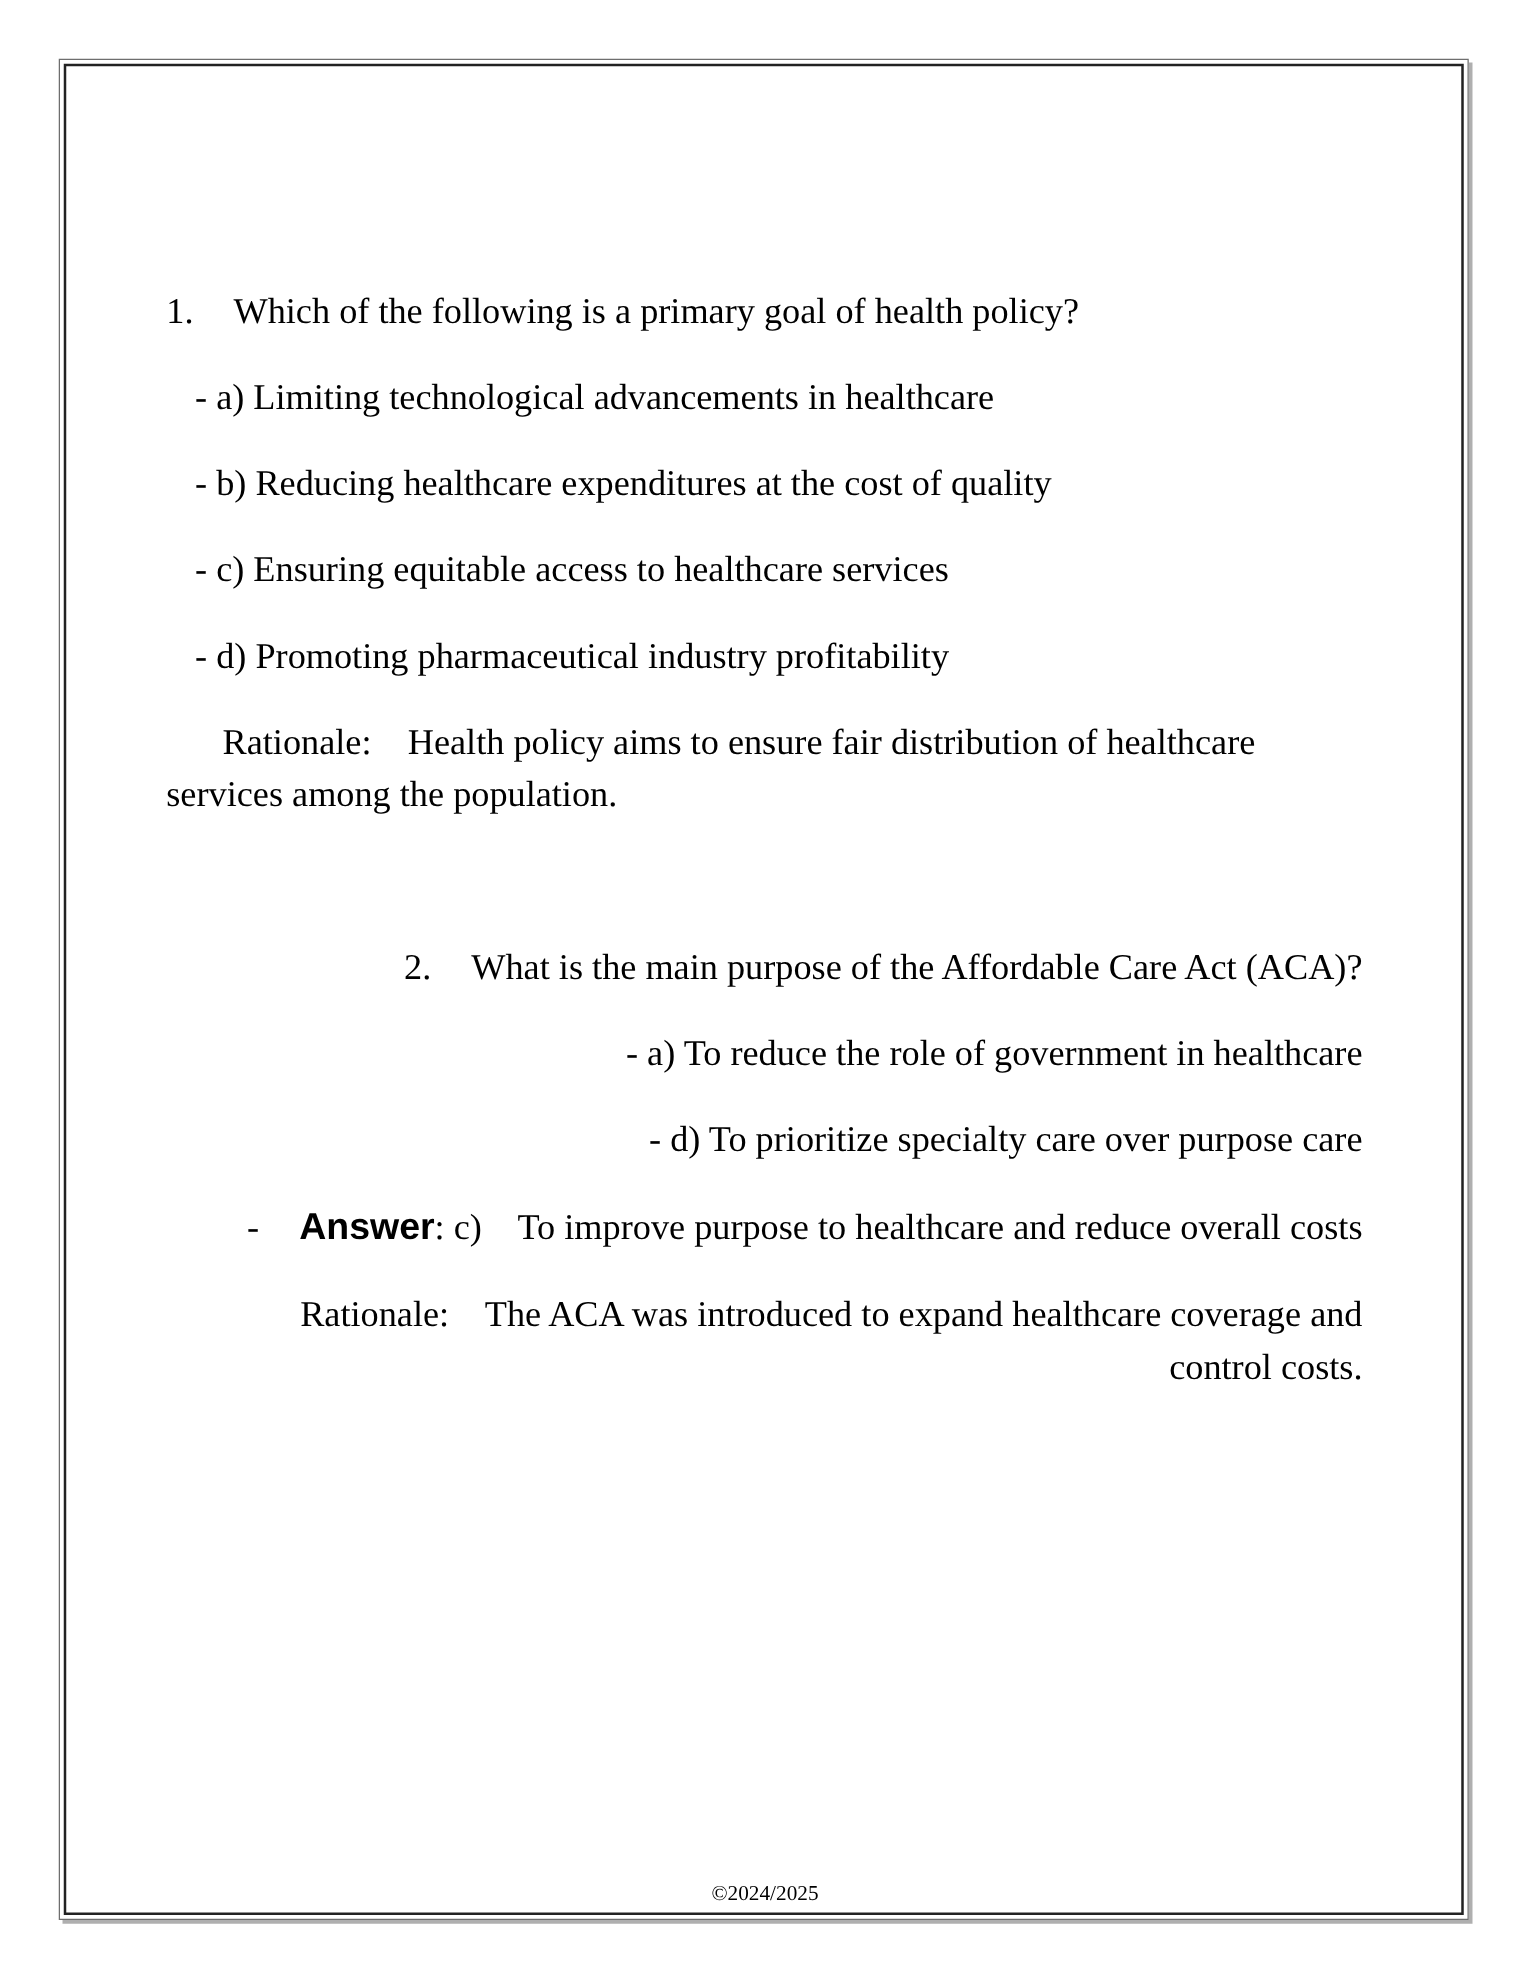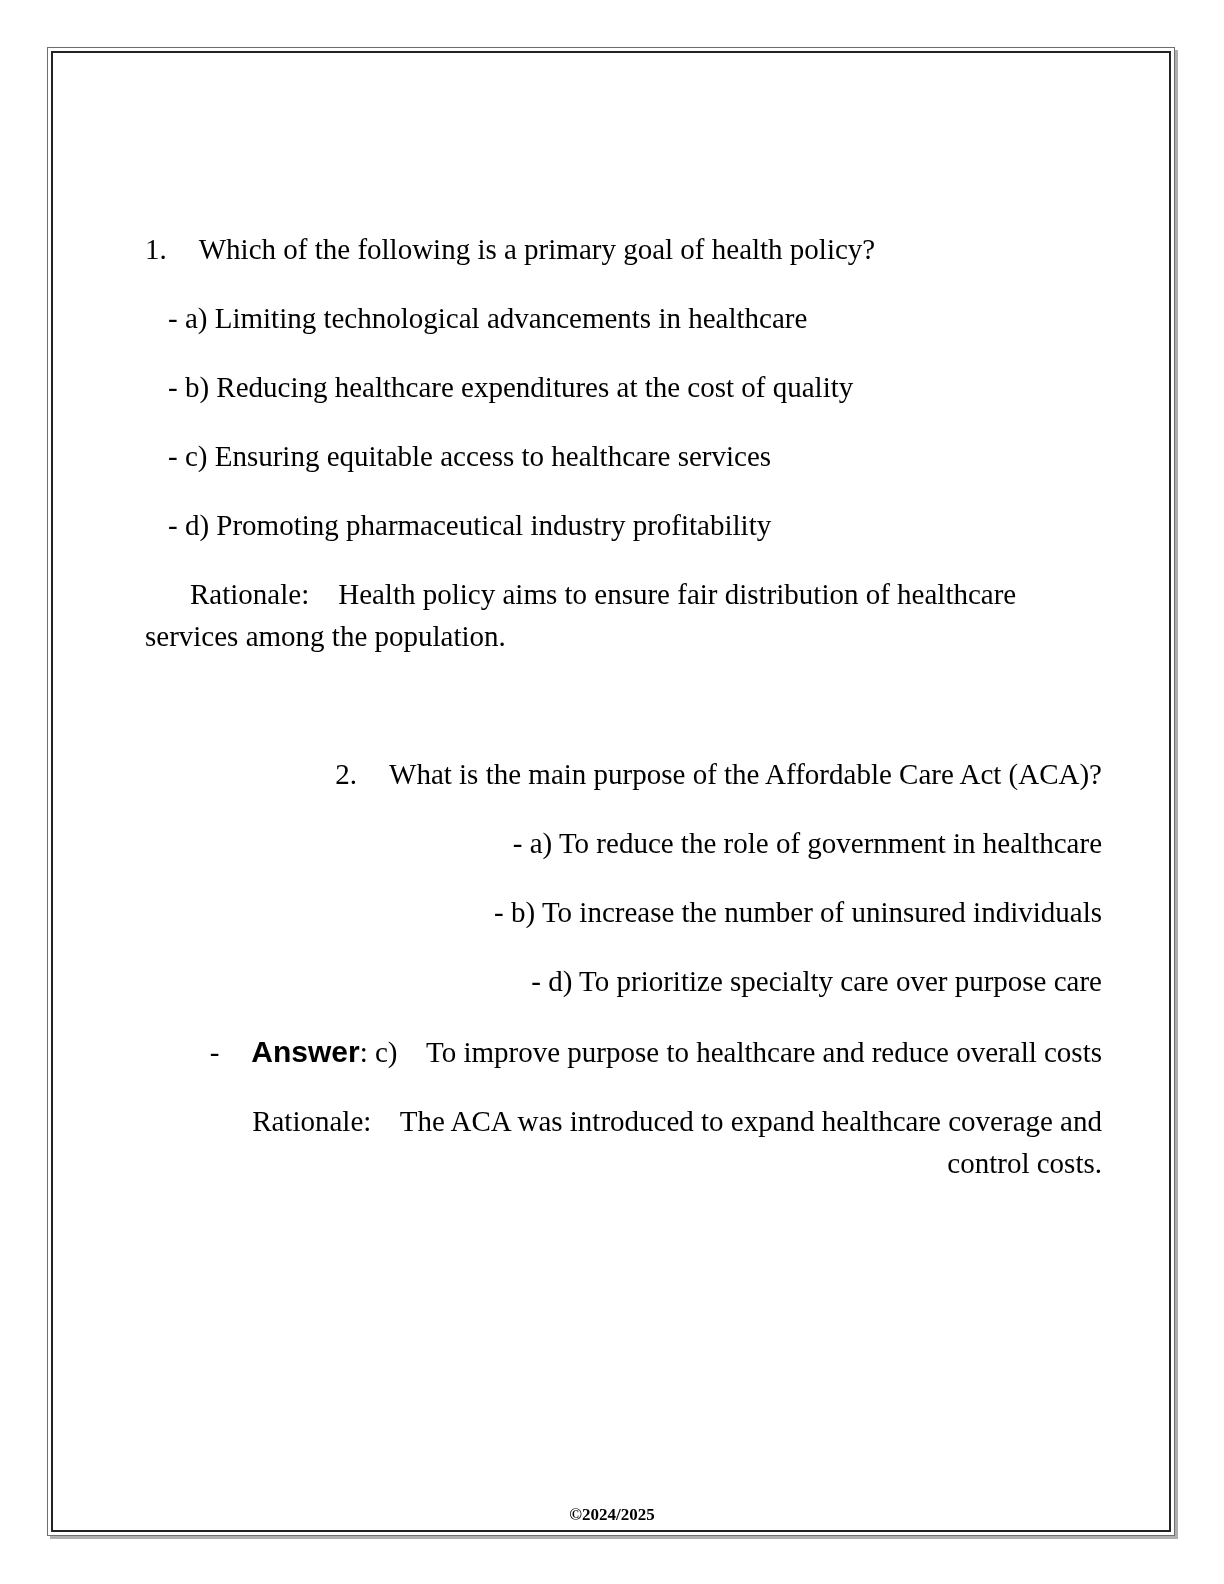--- a/index.html
+++ b/index.html
@@ -29,21 +29,20 @@
     inset: 3px;
     border: 2px solid #222222;
   }
   .content {
     position: absolute;
     left: 133px;
     top: 228px;
     width: 957px;
     font-size: 29px;
     line-height: 1.45;
-    margin-left: 12px;
   }
   .content p {
     white-space: pre-wrap;
     margin: 0 0 27px 0;
   }
   .q-title {
     margin-bottom: 30px;
   }
   .q-num {
     margin-right: 32px;
@@ -69,21 +68,21 @@
     margin-top: 96px;
     text-align: right;
   }
   .page-footer {
     position: absolute;
     left: 0;
     top: 1505px;
     width: 1224px;
     text-align: center;
     font-size: 17px;
-    font-weight: 700;
+    font-weight: 400;
     font-family: "Liberation Serif", serif;
   }
 </style>
 </head>
 <body>
 
 <div class="page-frame">
   <div class="page-frame-inner"></div>
 </div>
 
@@ -94,21 +93,20 @@
     <p class="option">- a) Limiting technological advancements in healthcare</p>
     <p class="option">- b) Reducing healthcare expenditures at the cost of quality</p>
     <p class="option">- c) Ensuring equitable access to healthcare services</p>
     <p class="option">- d) Promoting pharmaceutical industry profitability</p>
     <p class="rationale">Rationale:    Health policy aims to ensure fair distribution of healthcare services among the population.</p>
   </section>
 
   <section class="question question-2">
     <p class="q-title"><span class="q-num">2.</span><span>What is the main purpose of the Affordable Care Act (ACA)?</span></p>
     <p class="option">- a) To reduce the role of government in healthcare</p>
-    <p class="option">- b) To increase the number of uninsured individuals</p>
     <p class="option">- d) To prioritize specialty care over purpose care</p>
     <p class="answer"><span>-</span><span class="answer-label">Answer</span><span>: c)    To improve purpose to healthcare and reduce overall costs</span></p>
     <p class="rationale">Rationale:    The ACA was introduced to expand healthcare coverage and control costs.</p>
   </section>
 
 </div>
 
 <div class="page-footer">©2024/2025</div>
 
 </body></html>

